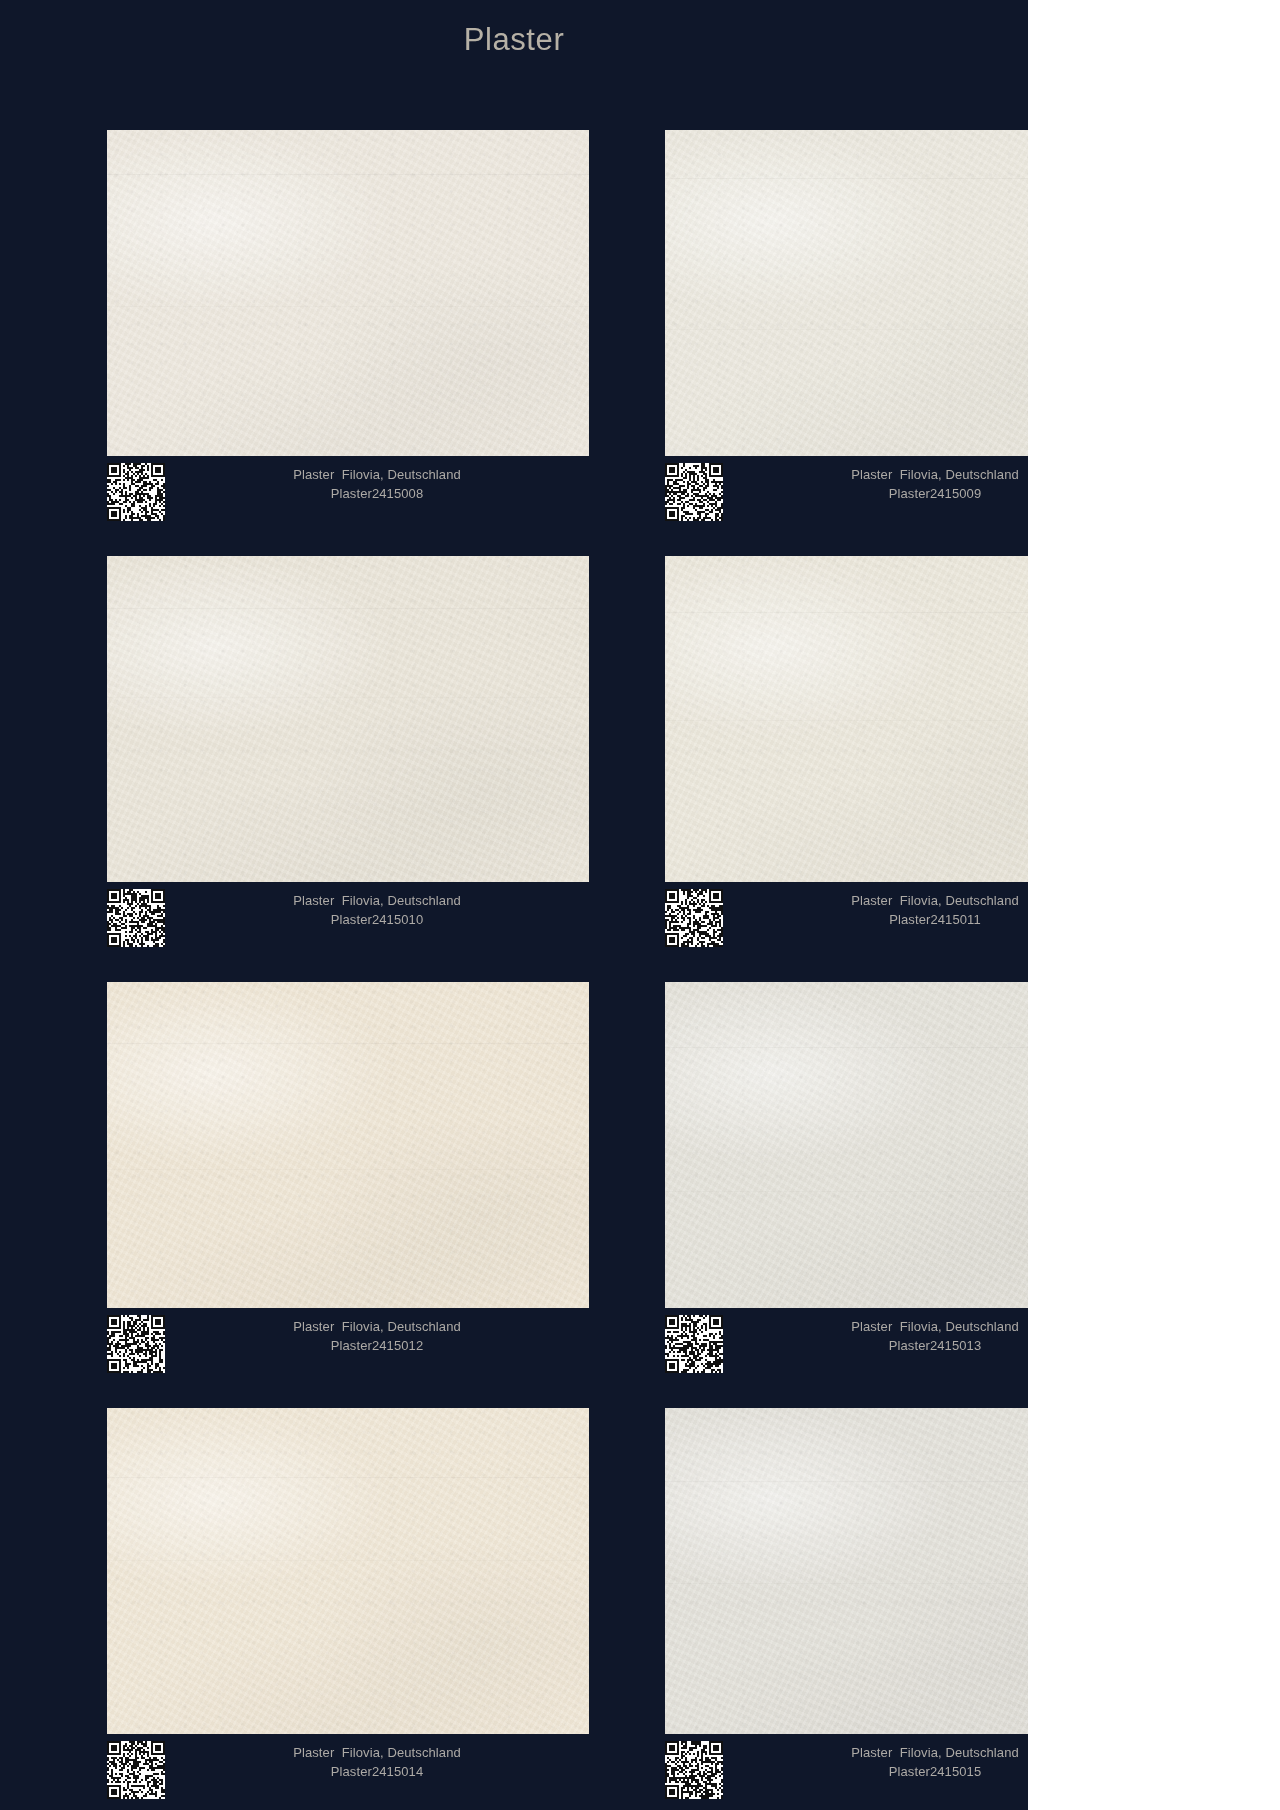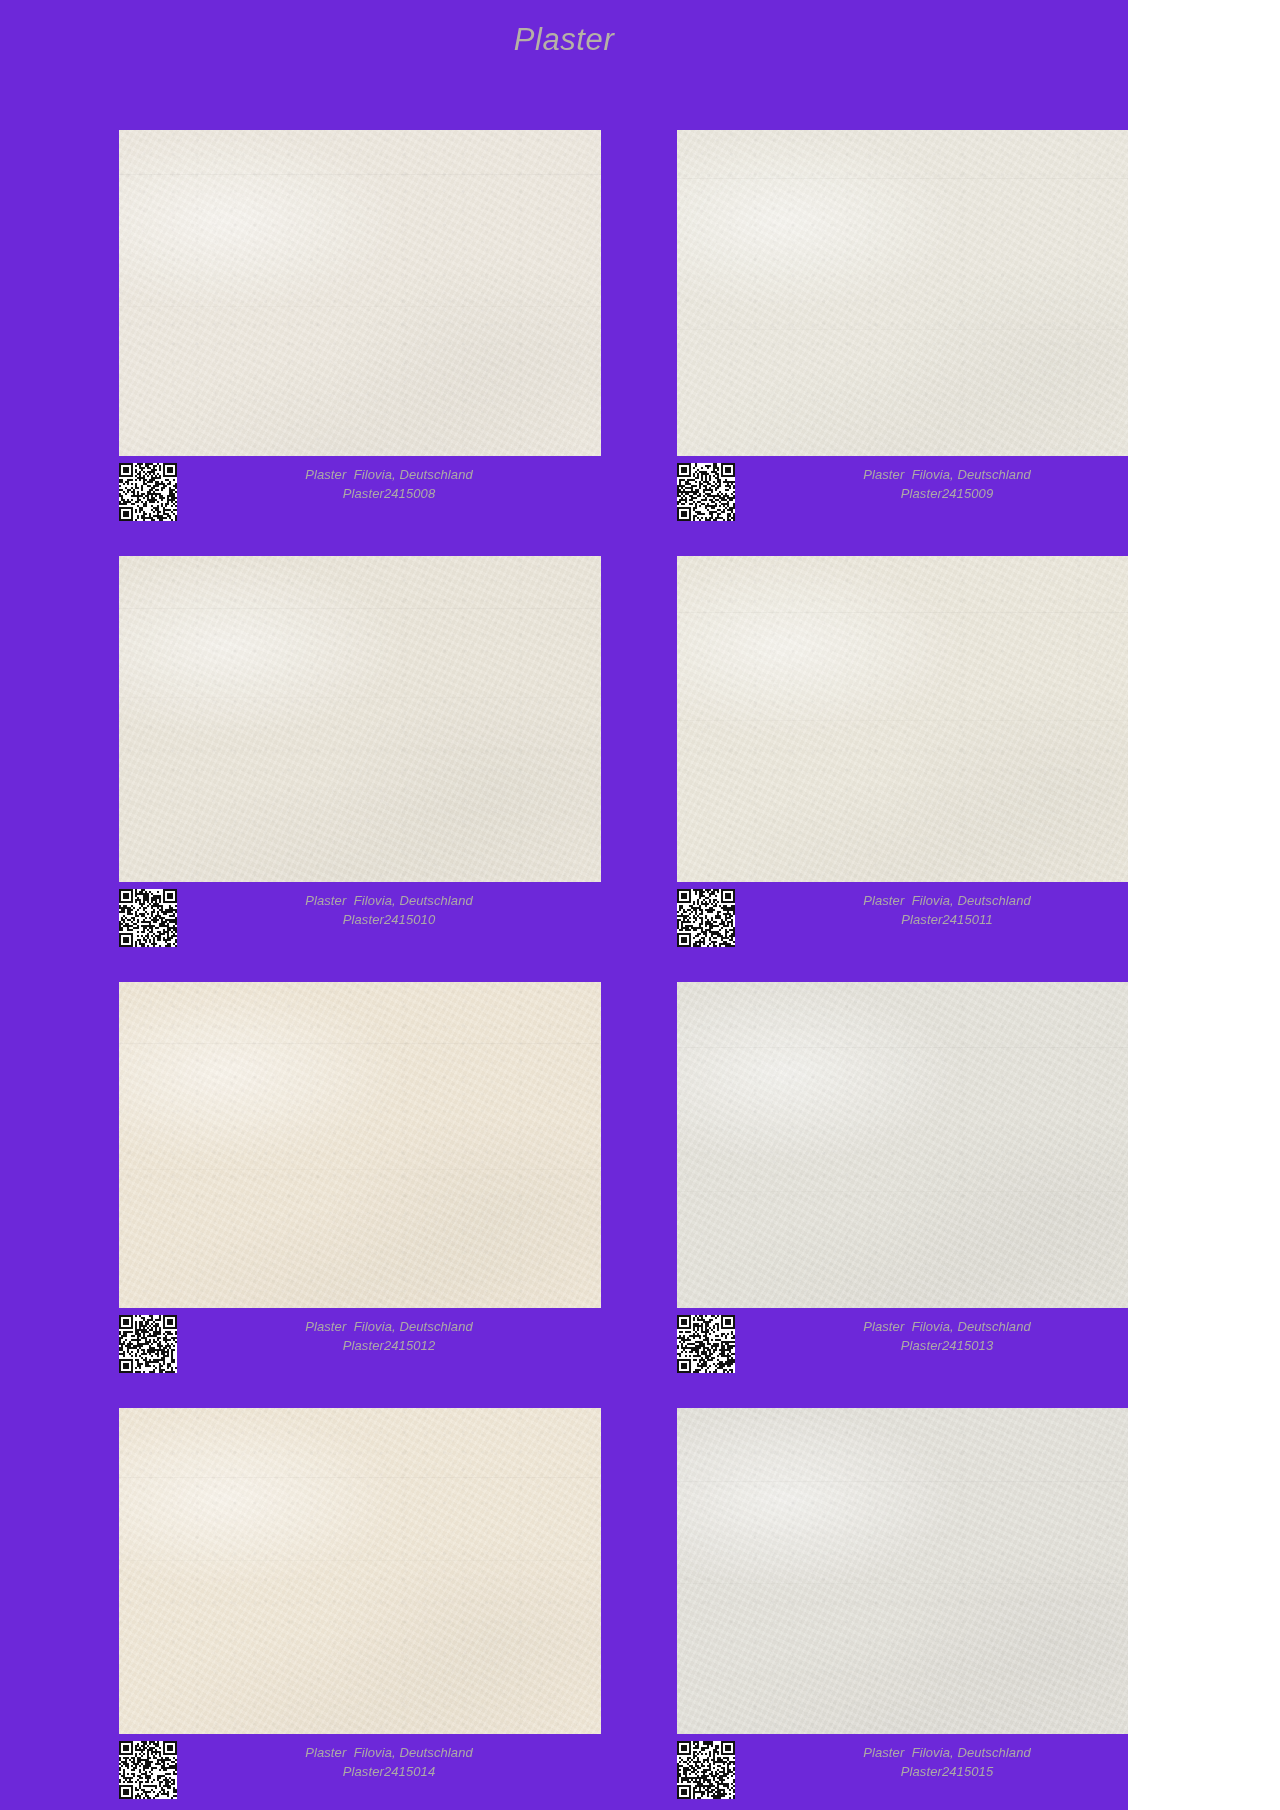--- a/index.html
+++ b/index.html
@@ -5,25 +5,24 @@
 <style>
   * { box-sizing: border-box; margin: 0; padding: 0; }
   html, body {
     width: 1280px;
     height: 1810px;
     background: #ffffff;
     font-family: "Liberation Sans", sans-serif;
   }
   .page {
     position: relative;
-    width: 1128px;
+    width: 1028px;
     height: 1810px;
-    background: #6d28d9;
+    background: #0f172a;
     overflow: hidden;
-    font-style: italic;
   }
 
   
   .header {
     width: 100%;
     padding-top: 22px;
     text-align: center;
   }
   .doc-title {
     font-size: 31px;
@@ -37,21 +36,21 @@
     font-size: 16.5px;
     font-weight: 400;
     letter-spacing: 0.15px;
     color: #b6b1a6;
     line-height: 1.2;
   }
 
   
   .grid {
     position: absolute;
-    left: 119px;
+    left: 107px;
     top: 130px;
     width: 1040px;
     display: grid;
     grid-template-columns: 482px 482px;
     column-gap: 76px;
     row-gap: 31px;
   }
   .card {
     width: 482px;
   }

